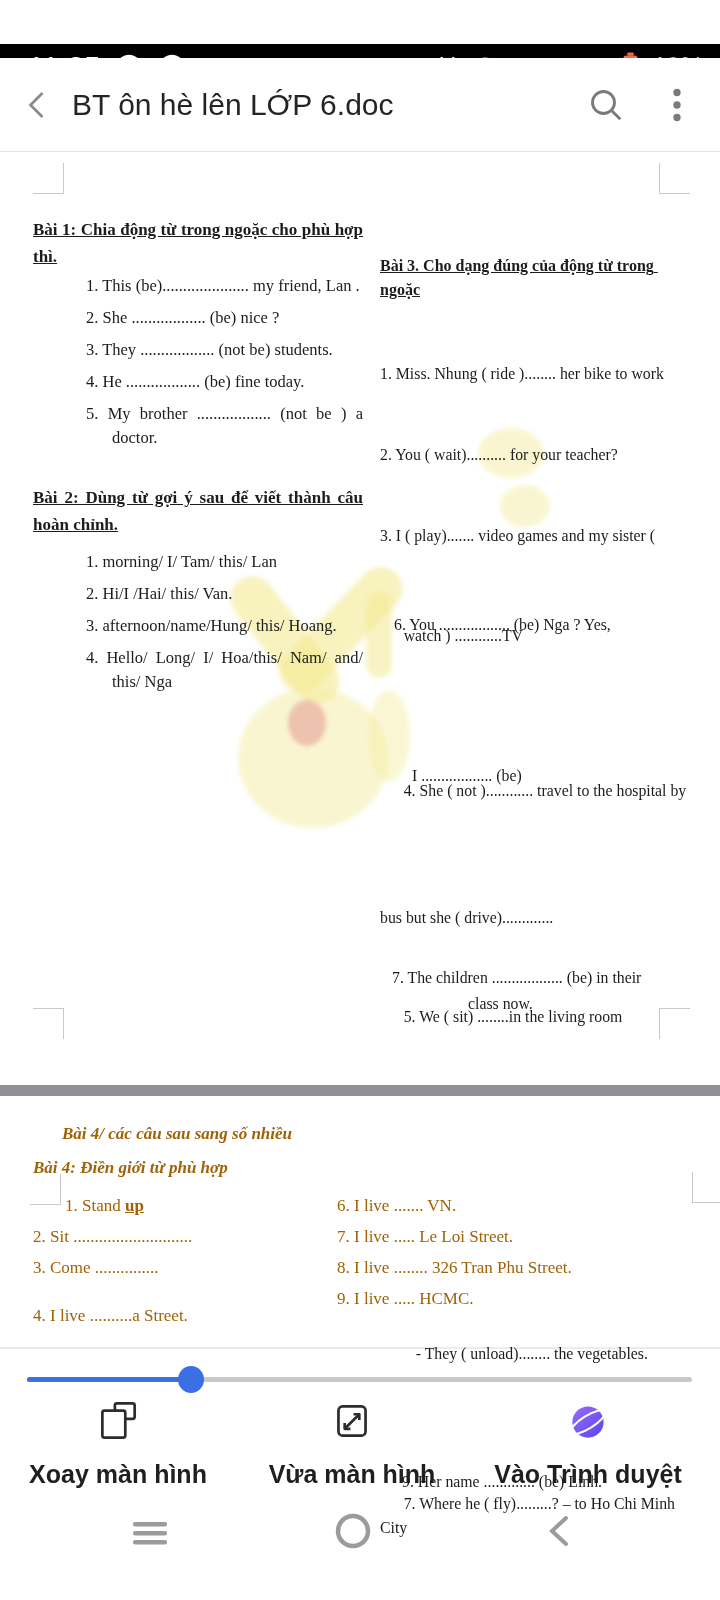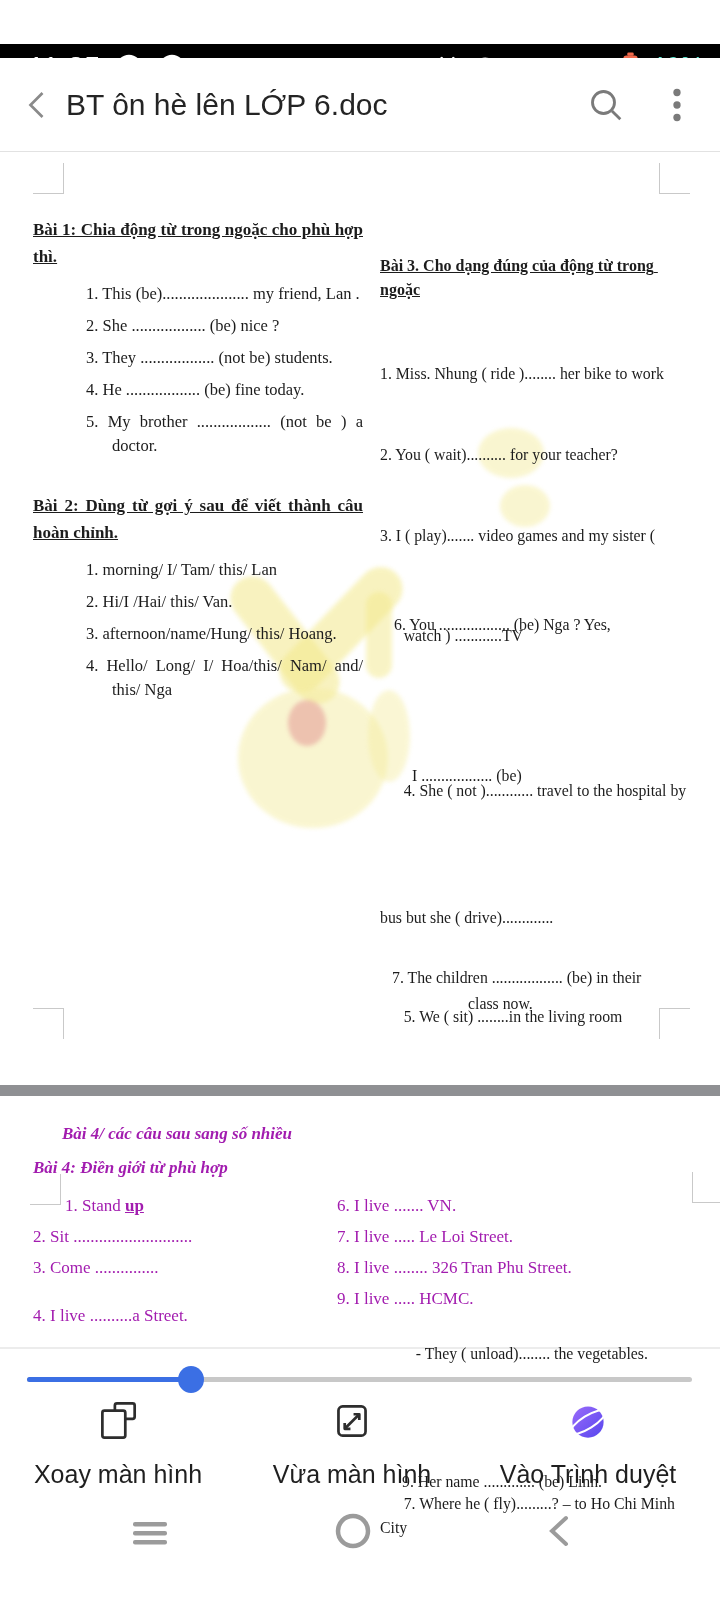--- a/index.html
+++ b/index.html
@@ -10,21 +10,21 @@
              display:flex;align-items:center;justify-content:space-between;margin-top:36px;}
   .sb-left{display:flex;align-items:center;gap:13px;padding-left:28px;}
   .sb-time{color:#fff;font-size:29px;font-weight:500;letter-spacing:.5px;}
   .sb-right{display:flex;align-items:center;gap:11px;padding-right:16px;}
   .sb-ic{display:inline-flex;align-items:center;}
   .sb-batt{color:#5eead4;font-size:27px;font-weight:500;text-align:right;}
   
   .toolbar{position:absolute;left:0;top:58px;width:720px;height:93px;background:#fff;
            border-bottom:1px solid #e2e2e2;display:flex;align-items:center;}
   .tb-back{margin-left:20px;display:inline-flex;cursor:pointer;}
-  .tb-title{margin-left:10px;font-size:30px;color:#242424;flex:1;white-space:nowrap;overflow:hidden;}
+  .tb-title{margin-left:16px;font-size:30px;color:#242424;flex:1;white-space:nowrap;overflow:hidden;}
   .tb-search{margin-right:44px;display:inline-flex;cursor:pointer;}
   .tb-menu{margin-right:36px;display:inline-flex;cursor:pointer;}
   
   .doc{font-family:"Liberation Serif",serif;color:#1c1c1c;}
   .wm{position:absolute;z-index:0;filter:blur(2px);}
   .cm{position:absolute;width:30px;height:30px;border:0 solid #c9c9c9;z-index:1;}
   .cm.tl{border-right-width:1.5px;border-bottom-width:1.5px;}
   .cm.tr{border-left-width:1.5px;border-bottom-width:1.5px;}
   .cm.bl{border-right-width:1.5px;border-top-width:1.5px;}
   .cm.br{border-left-width:1.5px;border-top-width:1.5px;}
@@ -35,30 +35,30 @@
       font-size:17.5px;line-height:34px;}
   .bih{font-weight:bold;text-decoration:underline;}
   .bh{font-size:17px;line-height:27px;text-align:justify;}
   .li{padding-left:79px;text-indent:-26px;text-align:justify;margin-bottom:8px;}
   .colR p{margin:0 0 9px;}
   .h3{font-size:16px;line-height:24px;margin-bottom:12px;}
   .pr{position:relative;}
   .ov{position:absolute;white-space:nowrap;}
   .pagebreak{position:absolute;left:0;top:1085px;width:720px;height:11px;background:#8f9093;z-index:3;}
   .p2{position:absolute;left:0;top:1096px;width:720px;height:250px;background:#fff;z-index:2;
-      font-family:"Liberation Serif",serif;color:#a21caf;font-size:17px;line-height:24px;}
+      font-family:"Liberation Serif",serif;color:#a16207;font-size:17px;line-height:24px;}
   .p2 .row{position:absolute;white-space:nowrap;}
   .u{font-weight:bold;text-decoration:underline;}
   
   .bdiv{position:absolute;left:0;top:1347px;width:720px;height:2px;background:#ececec;}
   .slider{position:absolute;left:0;top:1358px;width:720px;height:44px;cursor:pointer;}
   .track{position:absolute;left:27px;top:19px;width:665px;height:5px;background:#c8c8c8;border-radius:3px;}
   .fill{position:absolute;left:27px;top:19px;width:164px;height:5px;background:#3b6fe4;border-radius:3px;}
   .thumb{position:absolute;left:178px;top:8px;width:26px;height:27px;border-radius:50%;background:#3b6fe4;}
-  .act{position:absolute;top:1396px;width:220px;text-align:center;cursor:pointer;}
+  .act{position:absolute;top:1396px;width:220px;text-align:center;cursor:pointer;font-weight:bold;}
   .act .lbl{display:block;margin-top:10px;font-size:25px;color:#1f1f1f;}
   .nav{position:absolute;left:0;top:1500px;width:720px;height:100px;display:flex;align-items:center;}
   .nav .nbtn{position:absolute;display:inline-flex;cursor:pointer;}
 </style>
 </head>
 <body>
 
 <div class="screen">
 
   <div class="statusbar">
@@ -157,21 +157,21 @@
   <div class="wm" style="left:366px;top:592px;width:26px;height:86px;background:#f3e98c;opacity:.5;border-radius:13px;"></div>
   <div class="wm" style="left:368px;top:690px;width:42px;height:92px;background:#f5eda2;opacity:.45;border-radius:50%;"></div>
 
   <div class="cm tl" style="left:33px;top:163px;"></div>
   <div class="cm tr" style="left:659px;top:163px;"></div>
   <div class="cm bl" style="left:33px;top:1008px;"></div>
   <div class="cm br" style="left:659px;top:1008px;"></div>
 
   <div class="colL doc">
     <div class="bih bh" style="margin-top:16px;">Bài 1: Chia động từ trong ngoặc cho phù hợp thì.</div>
-    <div style="margin-top:12px;">
+    <div style="margin-top:4px;">
       <div class="li">1.  This  (be)..................... my friend, Lan .</div>
       <div class="li">2.  She .................. (be)  nice ?</div>
       <div class="li">3.  They .................. (not be) students.</div>
       <div class="li">4.  He .................. (be) fine today.</div>
       <div class="li">5.  My brother .................. (not be ) a doctor.</div>
     </div>
     <div class="bih bh" style="margin-top:34px;">Bài 2:  Dùng từ gợi ý sau để viết thành câu hoàn chỉnh.</div>
     <div style="margin-top:12px;">
       <div class="li">1.  morning/ I/ Tam/ this/ Lan</div>
       <div class="li">2.  Hi/I /Hai/ this/ Van.</div>

